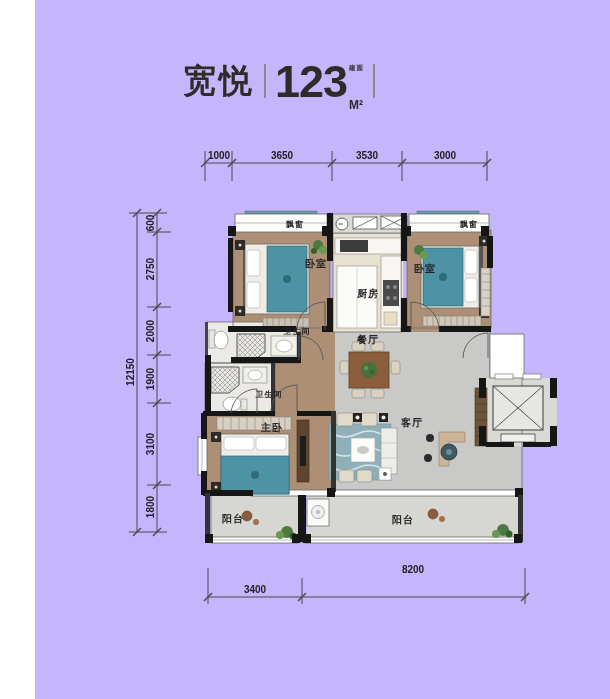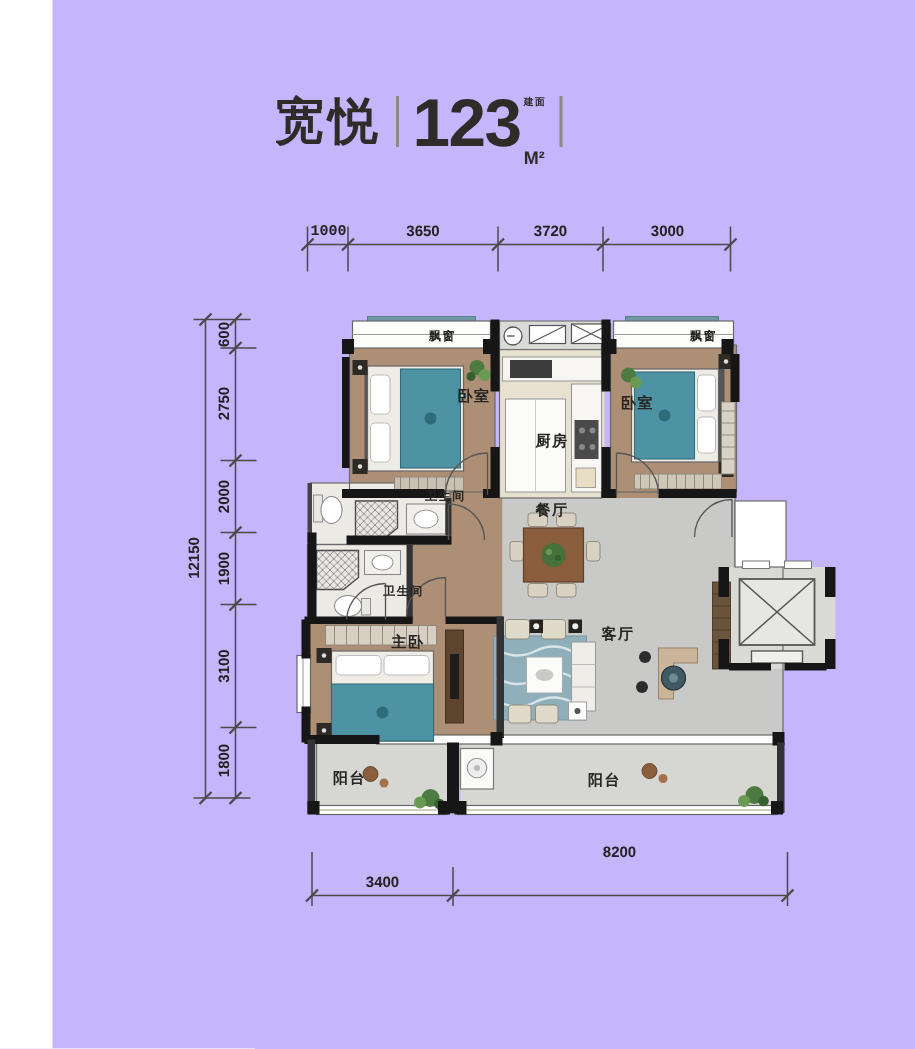--- a/index.html
+++ b/index.html
@@ -370,23 +370,23 @@
   <span class="lbl room small" style="left:413px;top:224px;">飘窗</span>
   <span class="lbl room" style="left:390px;top:269px;">卧室</span>
   <span class="lbl room small" style="left:241px;top:331px;">卫生间</span>
   <span class="lbl room" style="left:333px;top:340px;">餐厅</span>
   <span class="lbl room small" style="left:213px;top:394px;">卫生间</span>
   <span class="lbl room" style="left:237px;top:428px;">主卧</span>
   <span class="lbl room" style="left:377px;top:423px;">客厅</span>
   <span class="lbl room" style="left:198px;top:519px;">阳台</span>
   <span class="lbl room" style="left:368px;top:520px;">阳台</span>
 
-  <span class="lbl dim" style="left:184px;top:155px;font-family:Liberation Mono, monospace;">1000</span>
+  <span class="lbl dim" style="left:184px;top:155px;">1000</span>
   <span class="lbl dim" style="left:247px;top:155px;text-align:right;">3650</span>
-  <span class="lbl dim" style="left:332px;top:155px;">3720</span>
+  <span class="lbl dim" style="left:332px;top:155px;">3530</span>
   <span class="lbl dim" style="left:410px;top:155px;">3000</span>
 
   <span class="lbl dim vdim" style="left:95px;top:372px;">12150</span>
   <span class="lbl dim vdim" style="left:115px;top:223px;">600</span>
   <span class="lbl dim vdim" style="left:115px;top:269px;">2750</span>
   <span class="lbl dim vdim" style="left:115px;top:331px;">2000</span>
   <span class="lbl dim vdim" style="left:115px;top:379px;">1900</span>
   <span class="lbl dim vdim" style="left:115px;top:444px;">3100</span>
   <span class="lbl dim vdim" style="left:115px;top:507px;">1800</span>
 

